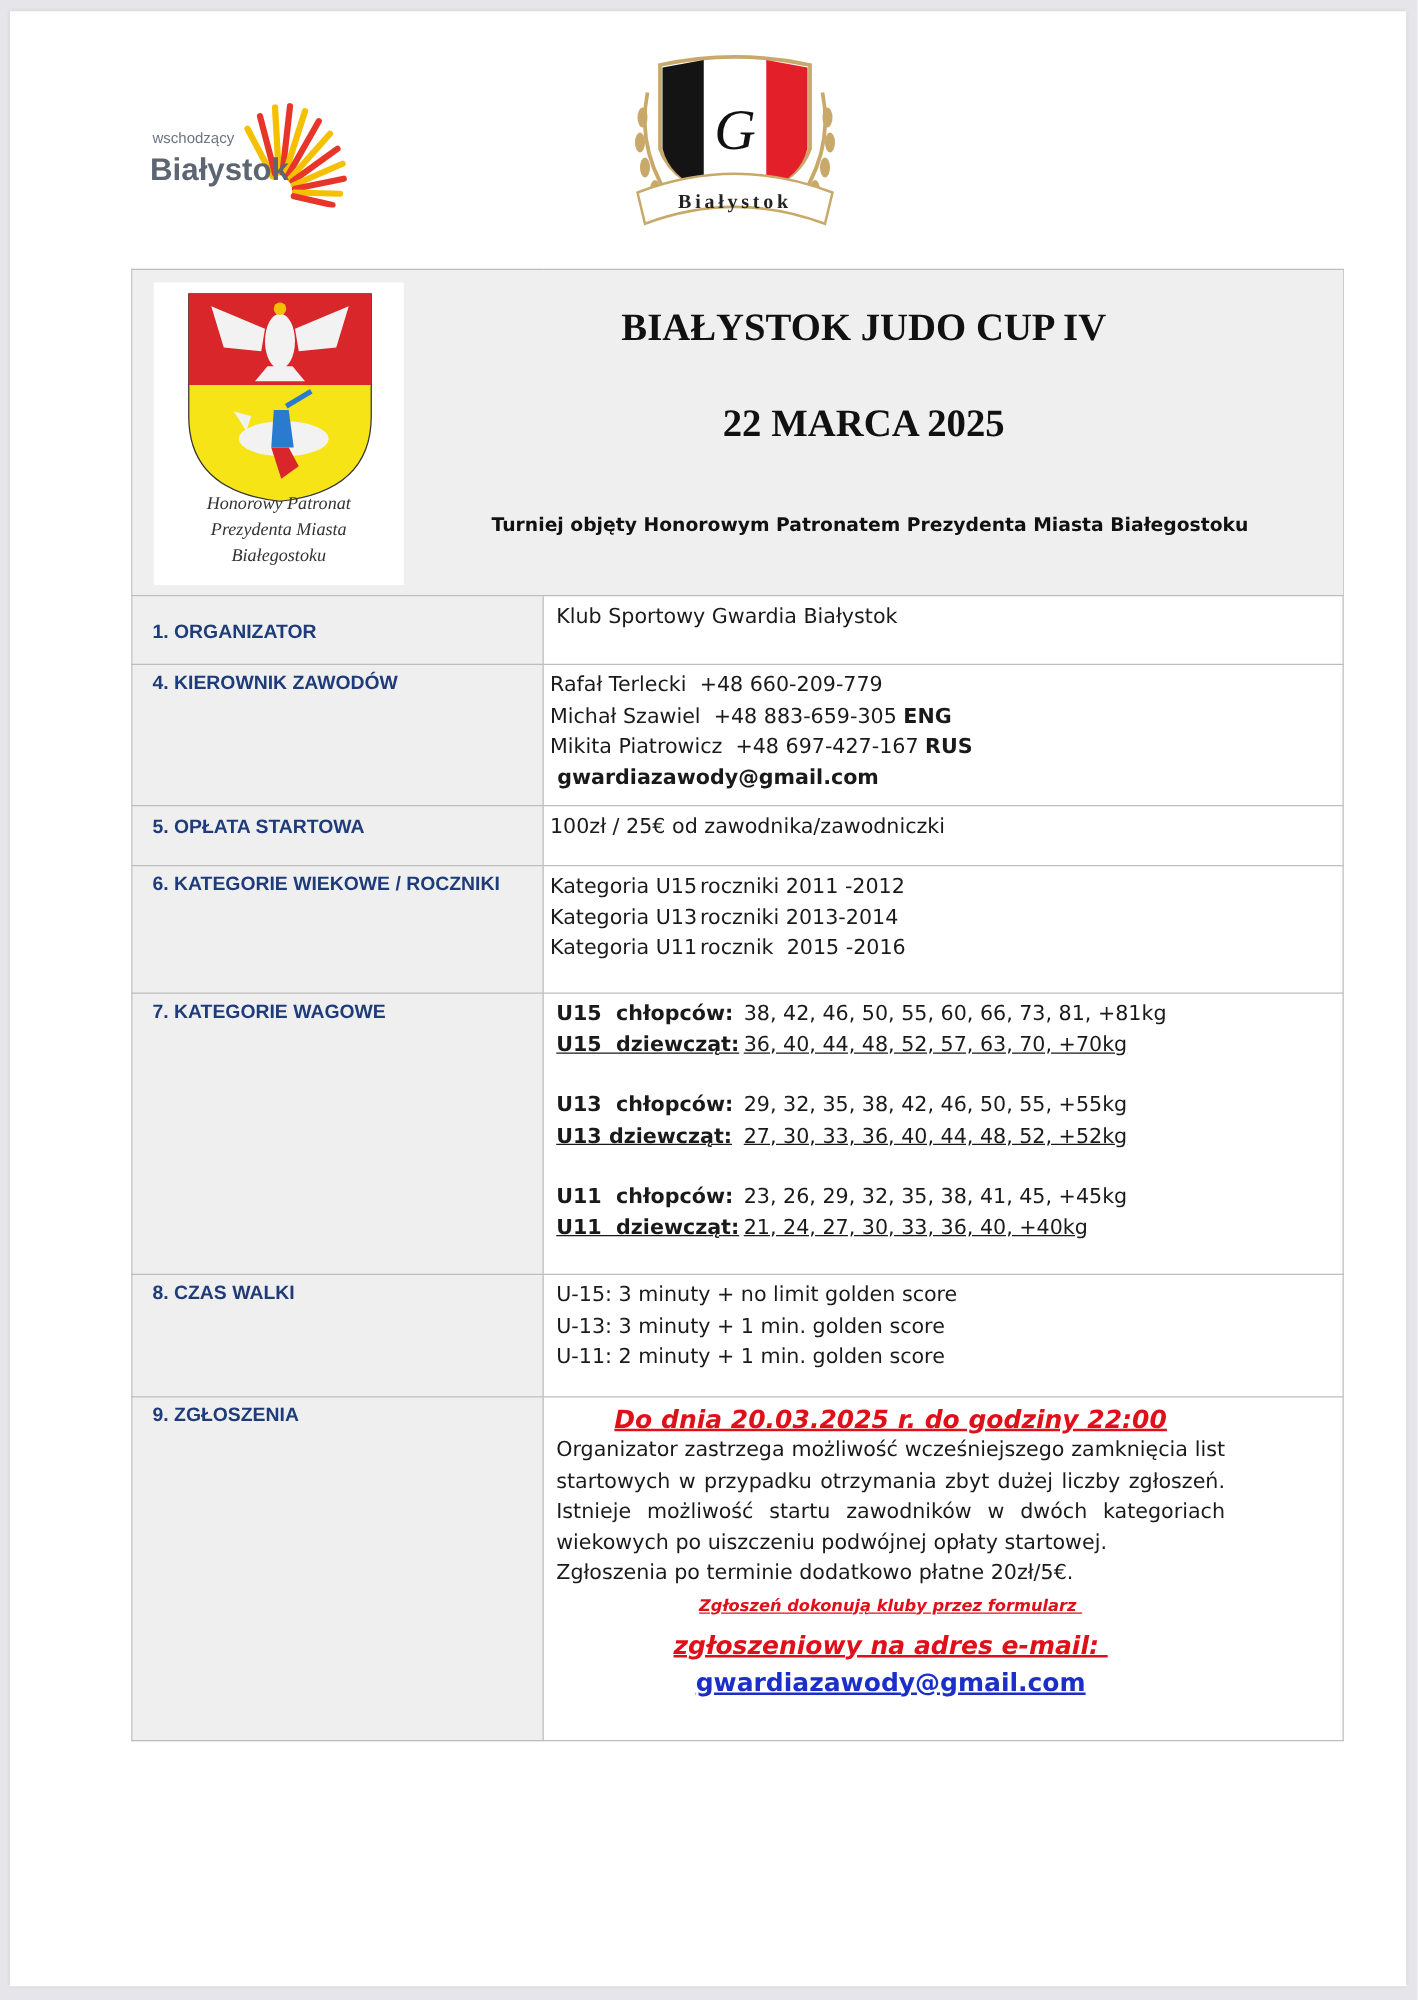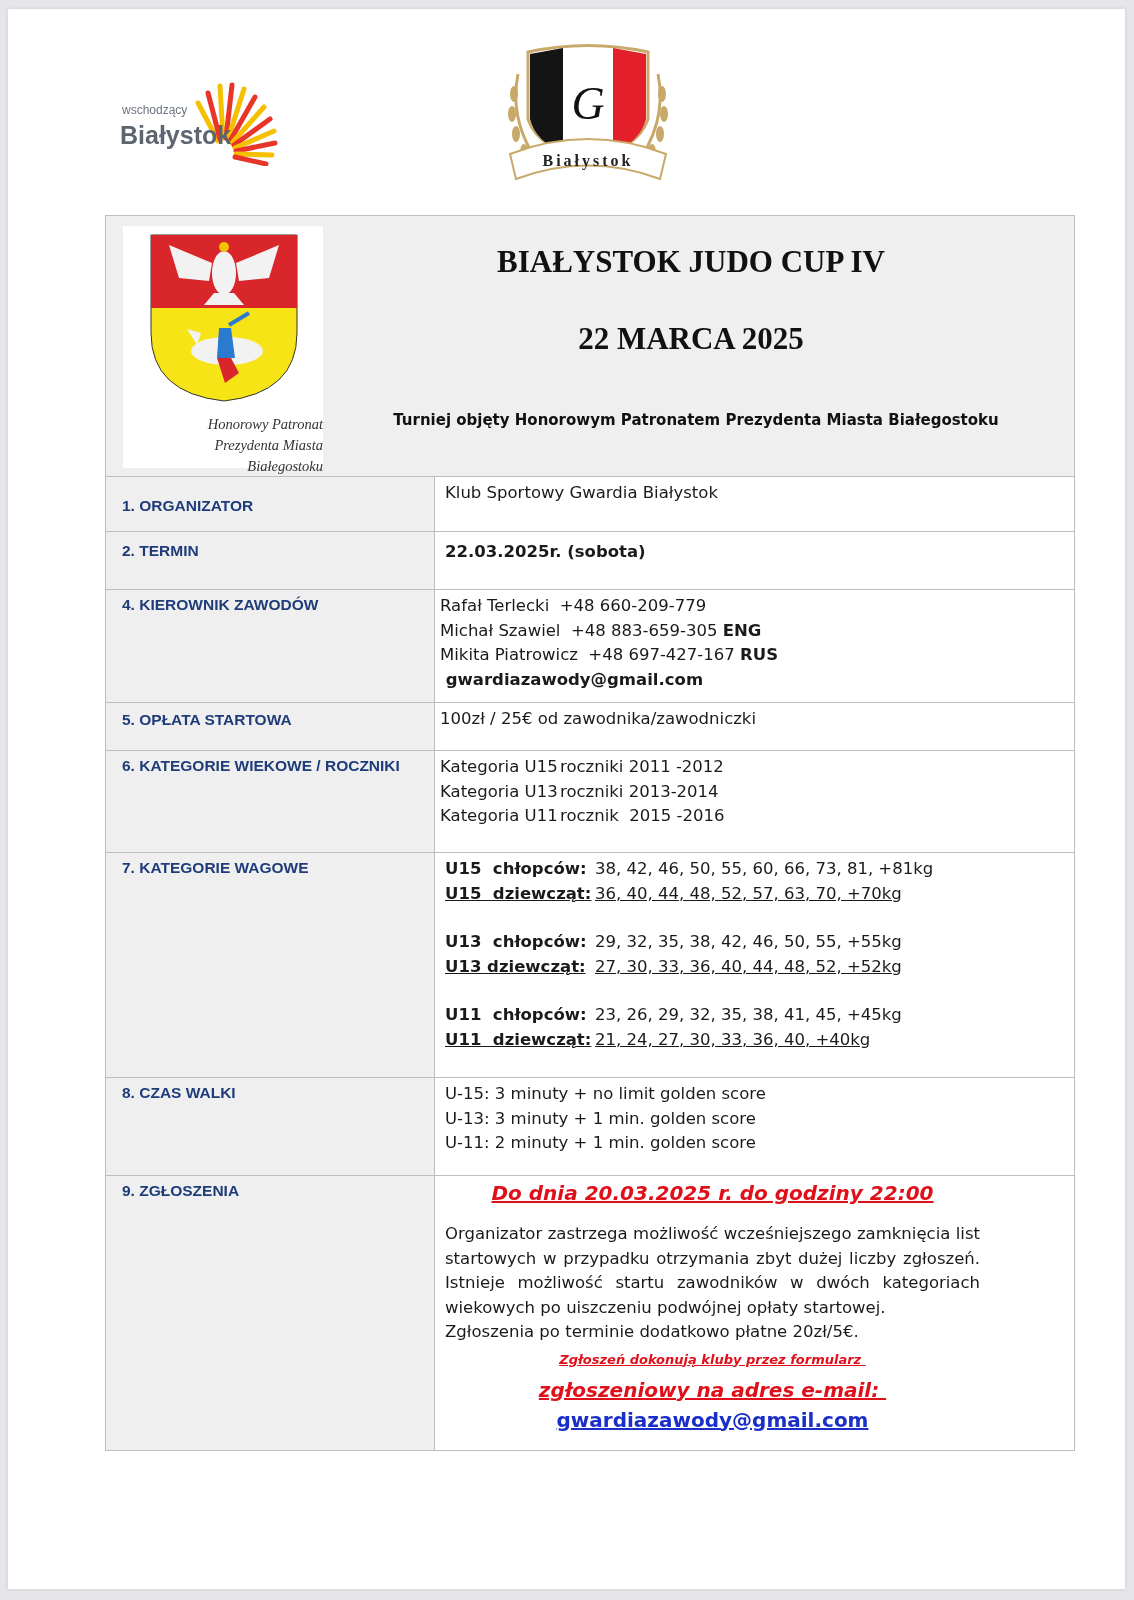--- a/index.html
+++ b/index.html
@@ -10,35 +10,35 @@
   .logo-city { position:absolute; left:110px; top:62px; width:170px; height:95px; }
   .logo-club { position:absolute; left:480px; top:25px; width:200px; height:170px; }
   .tbl { position:absolute; left:105px; top:215px; width:970px; border-collapse:collapse; background:#ffffff; }
   .tbl td { border:1px solid #bdbdbd; vertical-align:top; padding:0; }
   .lbl { background:#efefef; width:328px; }
   .lbl-text { color:#1f3c7a; font-weight:bold; font-size:15.5px; padding:20px 0 0 16px; white-space:nowrap; }
   .val { font-family:"DejaVu Sans", sans-serif; font-size:16.5px; color:#1a1a1a; line-height:24.5px; padding:4px 0 0 10px; }
   .header-cell { background:#efefef; height:260px; position:relative; }
   .patron-box { position:absolute; left:17px; top:10px; width:200px; height:242px; background:#fff; }
   .crest { position:absolute; left:26px; top:7px; width:150px; height:170px; }
-  .patron-text { position:absolute; left:0; top:188px; width:200px; text-align:right;
+  .patron-text { position:absolute; left:0; top:167px; width:200px; text-align:center;
                  font-family:"Liberation Serif", serif; font-style:italic; font-size:14.5px; color:#333; line-height:21px; }
   .title { position:absolute; left:330px; width:510px; text-align:center; font-family:"Liberation Serif", serif;
            font-weight:bold; color:#111; font-size:31px; }
   .t1 { top:28px; }
   .t2 { top:105px; }
   .subtitle { position:absolute; left:280px; width:620px; top:195px; text-align:center;
               font-family:"DejaVu Sans", sans-serif; font-weight:bold; font-size:15px; color:#111; }
   b.bb { font-weight:bold; }
   .wrow { display:flex; white-space:nowrap; }
   .wk { font-weight:bold; width:150px; display:inline-block; }
   .ul { text-decoration:underline; }
   .red { color:#e0101a; font-weight:bold; text-decoration:underline; text-align:center;font-style:italic; }
   .blue { color:#1a2fc8; font-weight:bold; text-decoration:underline; text-align:center; }
-  .just { text-align:justify; padding-right:94px;margin-top:16px; }
+  .just { text-align:justify; padding-right:94px; }
 </style>
 </head>
 <body>
 
 <div class="sheet">
 
   <div class="logo-city">
     <svg width="170" height="95" viewBox="0 0 170 95">
       <g stroke-linecap="round" stroke-width="5">
         <line x1="100" y1="70" x2="80" y2="32" stroke="#f5c000"></line>
@@ -122,28 +122,20 @@
 
   <tr style="height:55px;">
     <td class="lbl">
           <div class="lbl-text">1. ORGANIZATOR</div>
         </td>
     <td>
           <div class="val">Klub Sportowy Gwardia Białystok</div>
         </td>
   </tr>
 
-  <tr style="height:58px;">
-    <td class="lbl">
-          <div class="lbl-text" style="padding-top:10px;">2. TERMIN</div>
-        </td>
-    <td>
-          <div class="val" style="font-weight:bold;padding-top:8px;">22.03.2025r.  (sobota)</div>
-        </td>
-  </tr>
 
 
   <tr style="height:113px;">
     <td class="lbl">
           <div class="lbl-text" style="padding-top:6px;">4. KIEROWNIK ZAWODÓW</div>
         </td>
     <td>
       <div class="val" style="padding-left:5px;">
         <div><span style="white-space:pre;">Rafał Terlecki  +48 660-209-779</span></div>
         <div><span style="white-space:pre;">Michał Szawiel  +48 883-659-305 </span><b class="bb">ENG</b></div>

